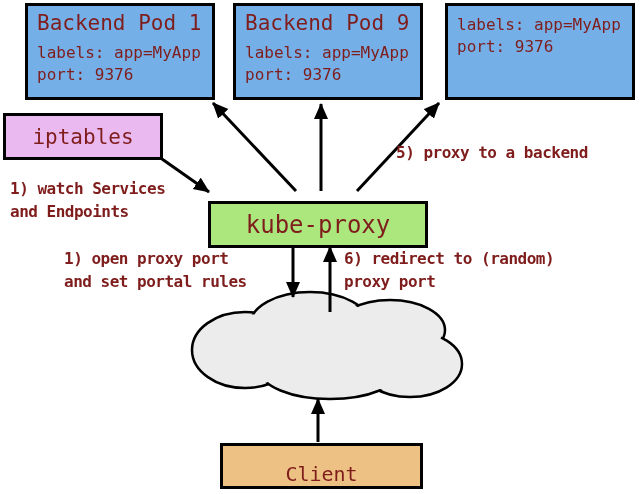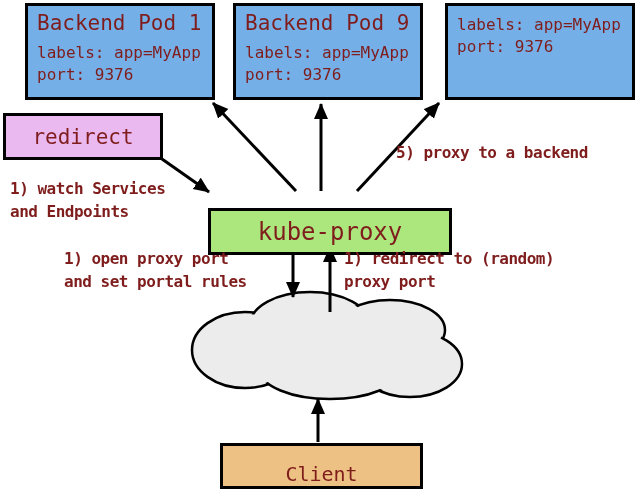--- a/index.html
+++ b/index.html
@@ -75,33 +75,33 @@
     <div class="pod-line first">labels: app=MyApp</div>
     <div class="pod-line">port: 9376</div>
   </div>
 
   <div class="box pod" style="left:445px;top:3px;width:190px;height:97px;">
     <div class="pod-line first">labels: app=MyApp</div>
     <div class="pod-line">port: 9376</div>
   </div>
 
   <div class="box apiserver" style="left:3px;top:113px;width:160px;height:47px;">
-    <span>redirect</span>
+    <span>iptables</span>
   </div>
 
-  <div class="box kubeproxy" style="left:208px;top:208px;width:244px;height:47px;justify-content:center;">
+  <div class="box kubeproxy" style="left:208px;top:201px;width:220px;height:47px;justify-content:center;">
     <span>kube-proxy</span>
   </div>
 
   <div class="box client" style="left:220px;top:443px;width:203px;height:46px;">
     <span>Client</span>
   </div>
 
 
   <div class="note" style="left:10px;top:177px;">1) watch Services
 and Endpoints</div>
   <div class="note" style="left:64px;top:247px;">1) open proxy port
 and set portal rules</div>
-  <div class="note" style="left:344px;top:247px;">1) redirect to (random)
+  <div class="note" style="left:344px;top:247px;">6) redirect to (random)
 proxy port</div>
   <div class="note" style="left:396px;top:141px;">5) proxy to a backend</div>
 
 </div>
 
 </body></html>

